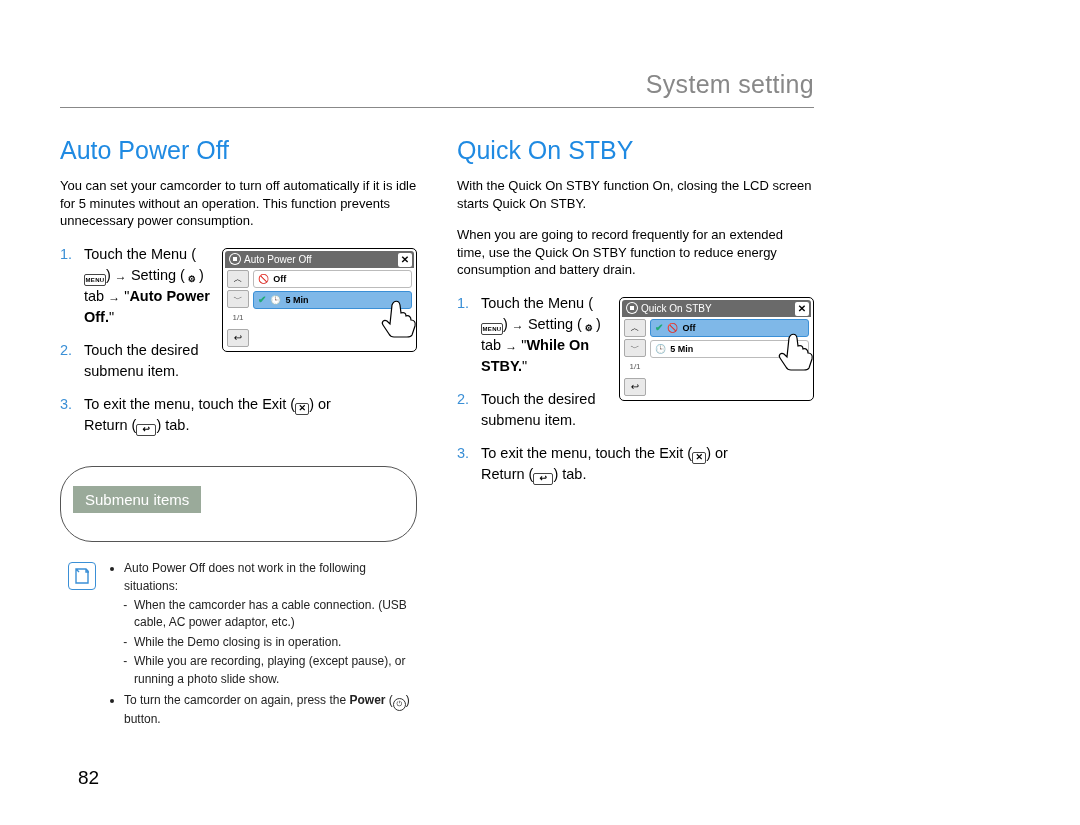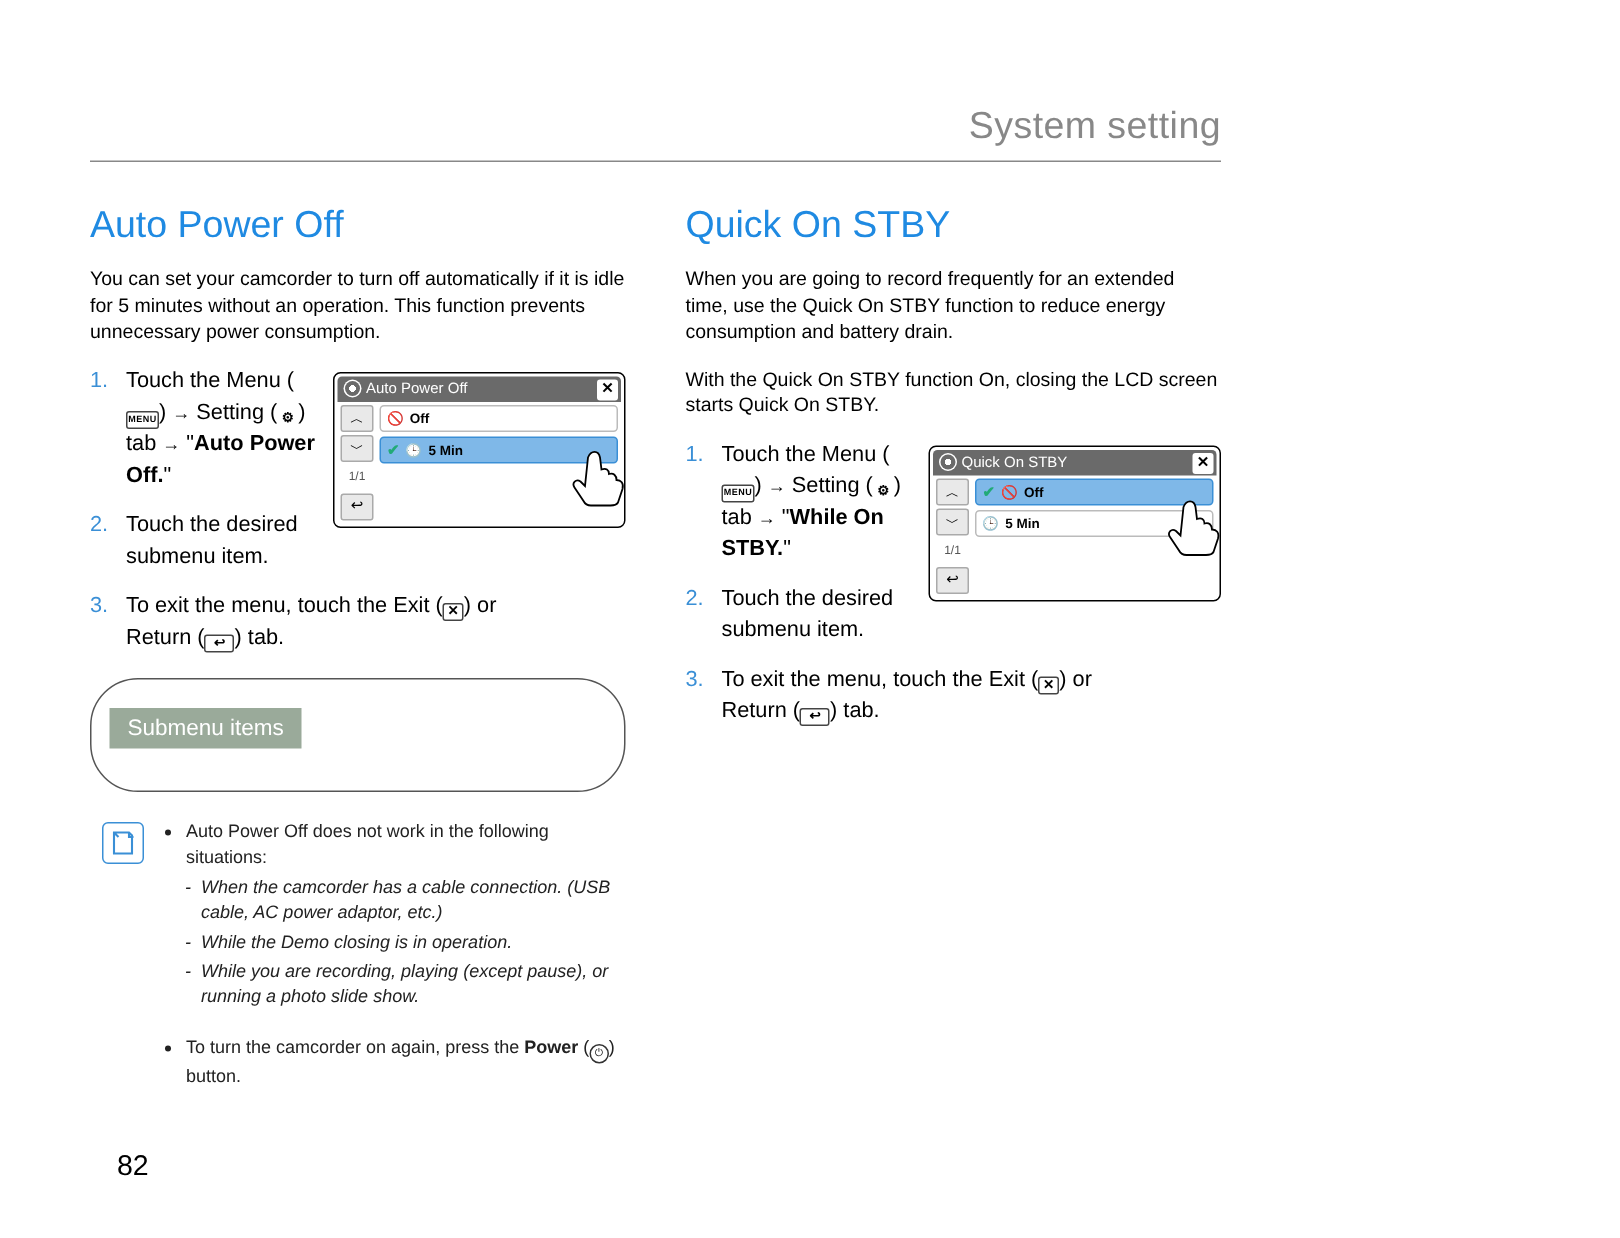--- a/index.html
+++ b/index.html
@@ -166,20 +166,21 @@
     bottom: 12px;
     width: 46px;
     height: 38px;
   }
 
   
   .submenu-box {
     border: 1.7px solid #555;
     border-radius: 32px;
     padding: 28px 18px 14px;
+    margin-top: 14px;
     clear: both;
   }
   .submenu-tab {
     display: inline-block;
     background: #9aaa9a;
     color: #fff;
     font-size: 15px;
     padding: 5px 12px;
     margin: -34px 0 10px -6px;
     position: relative;
@@ -206,21 +207,21 @@
   .note-icon {
     width: 28px; height: 28px;
     border: 1.5px solid #3a8fd6;
     border-radius: 4px;
     color: #3a8fd6;
     display: flex; align-items: center; justify-content: center;
     flex-shrink: 0;
     margin-top: 2px;
   }
   .note ul { margin: 0; padding-left: 16px; }
-  .note ul ul { list-style: "-  "; padding-left: 10px; margin: 2px 0 16px; font-style: italic; }
+  .note ul ul { list-style: "-  "; padding-left: 10px; margin: 2px 0 4px; }
   .note li { margin-bottom: 2px; }
 
   .page-number {
     position: absolute;
     left: 78px;
     bottom: 36px;
     font-size: 19px;
     color: #000;
   }
   .clear { clear: both; }
@@ -305,22 +306,22 @@
           </li>
           <li>
             <span>To turn the camcorder on again, press the </span><span class="bold">Power</span><span> (</span><span class="power-circle">⏻</span><span>) button.</span>
           </li>
         </ul>
       </div>
     </div>
 
     <div class="col">
       <h2>Quick On STBY</h2>
+      <p class="intro">With the Quick On STBY function On, closing the LCD screen starts Quick On STBY.</p>
       <p class="intro">When you are going to record frequently for an extended time, use the Quick On STBY function to reduce energy consumption and battery drain.</p>
-      <p class="intro">With the Quick On STBY function On, closing the LCD screen starts Quick On STBY.</p>
 
       <div class="shot">
         <div class="shot-title">
           <span class="gear-w"></span>
           <span>Quick On STBY</span>
           <span class="close">✕</span>
         </div>
         <div class="shot-body">
           <div class="shot-nav">
             <div class="btn">︿</div>

